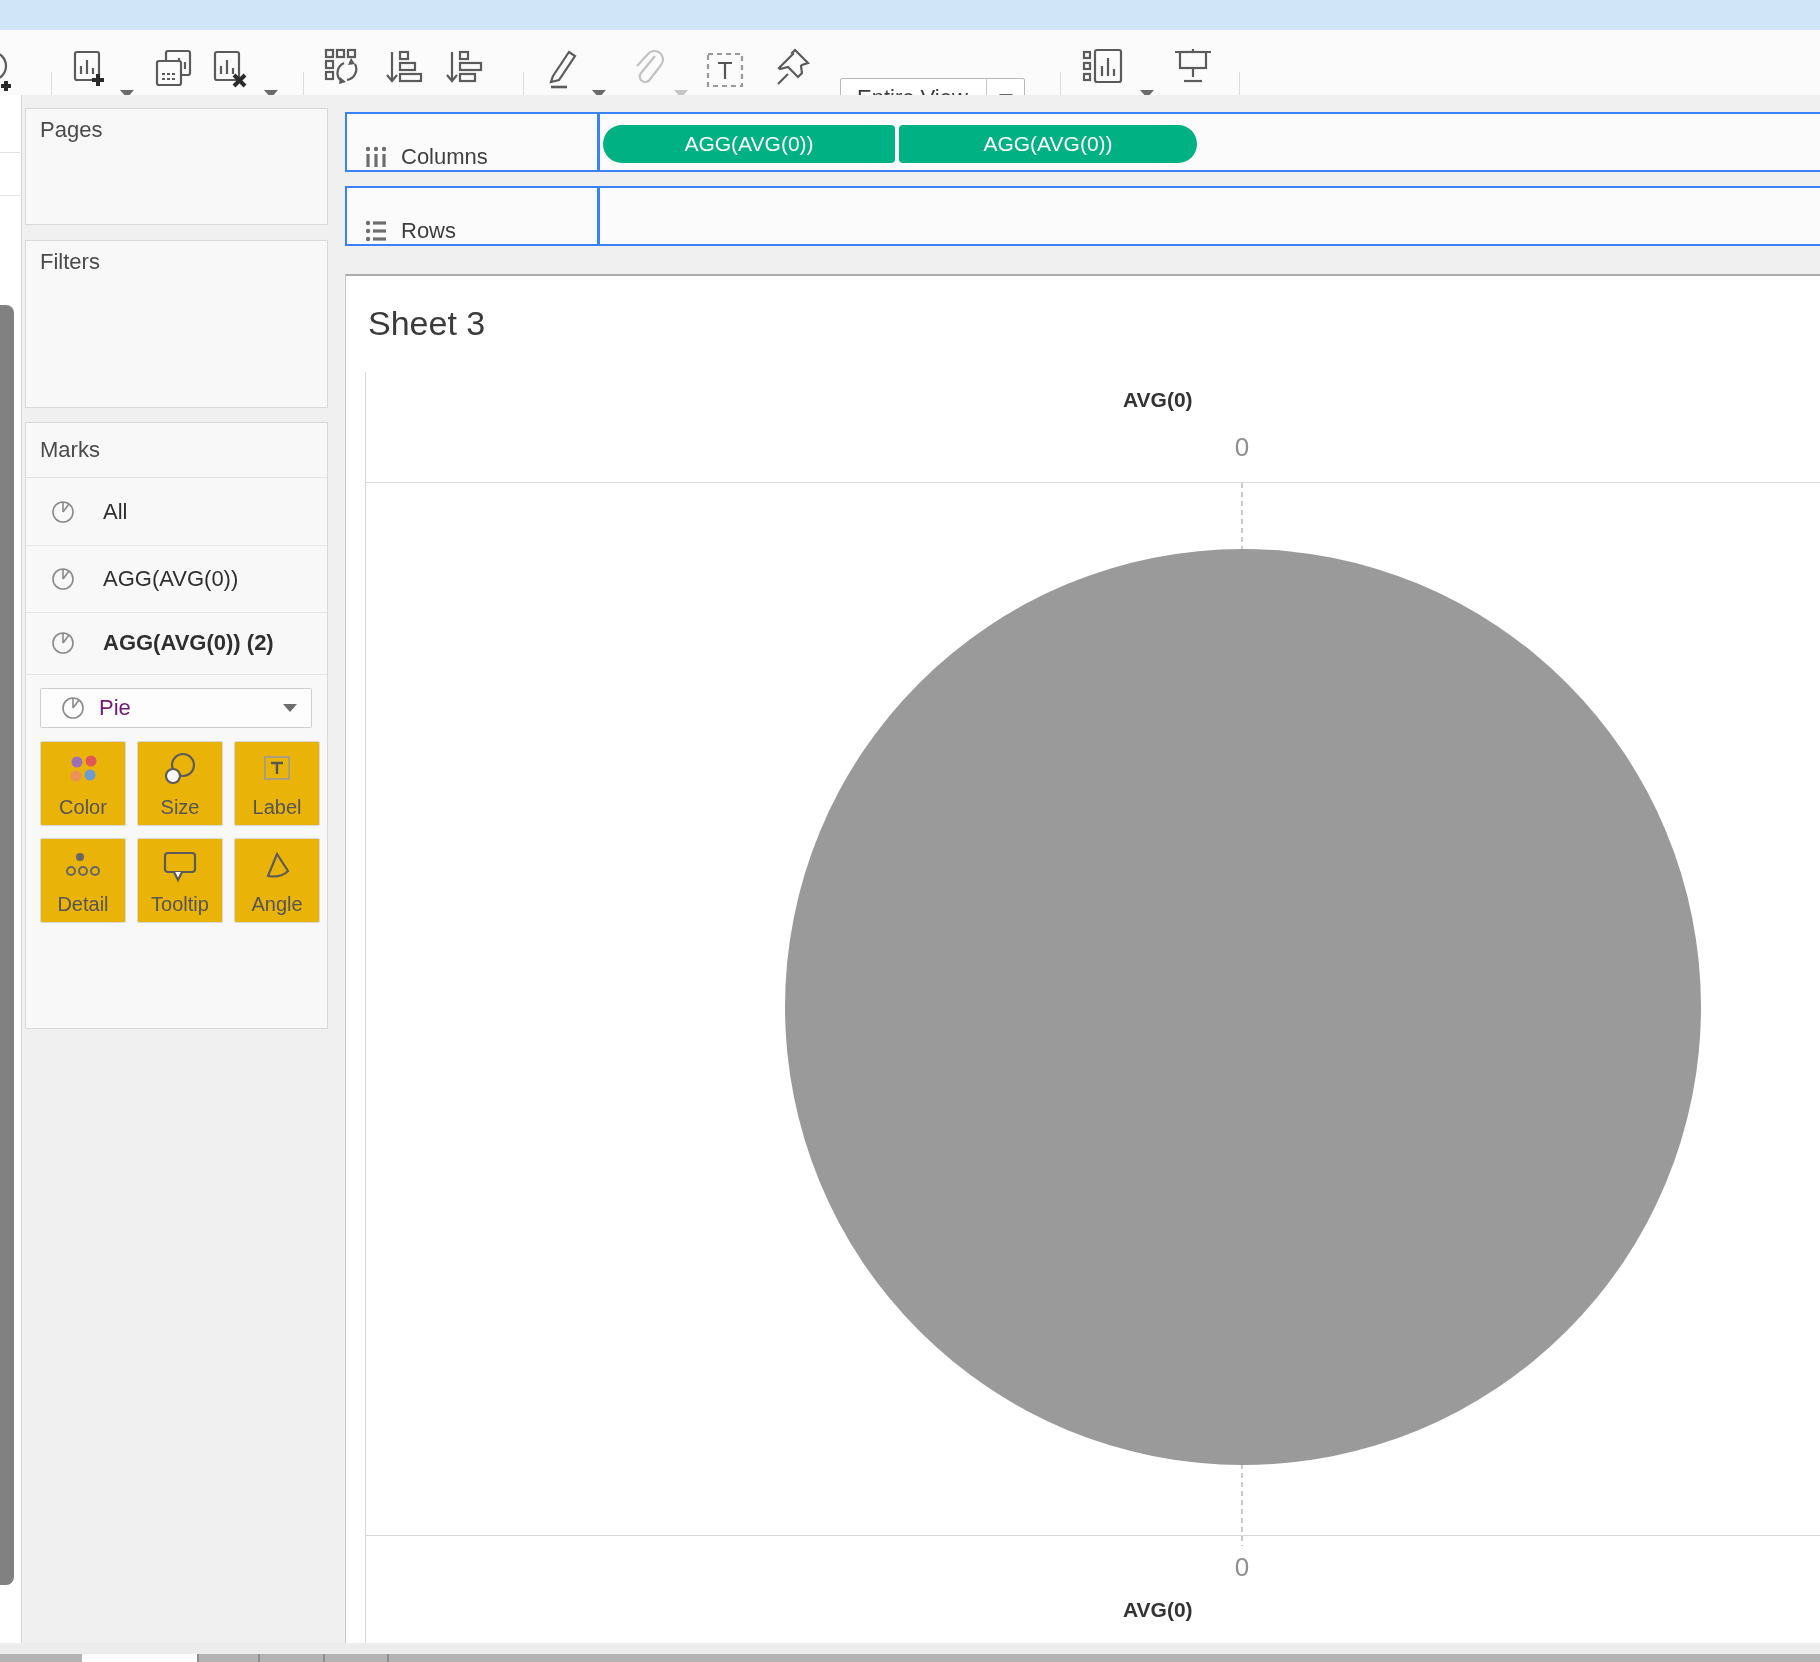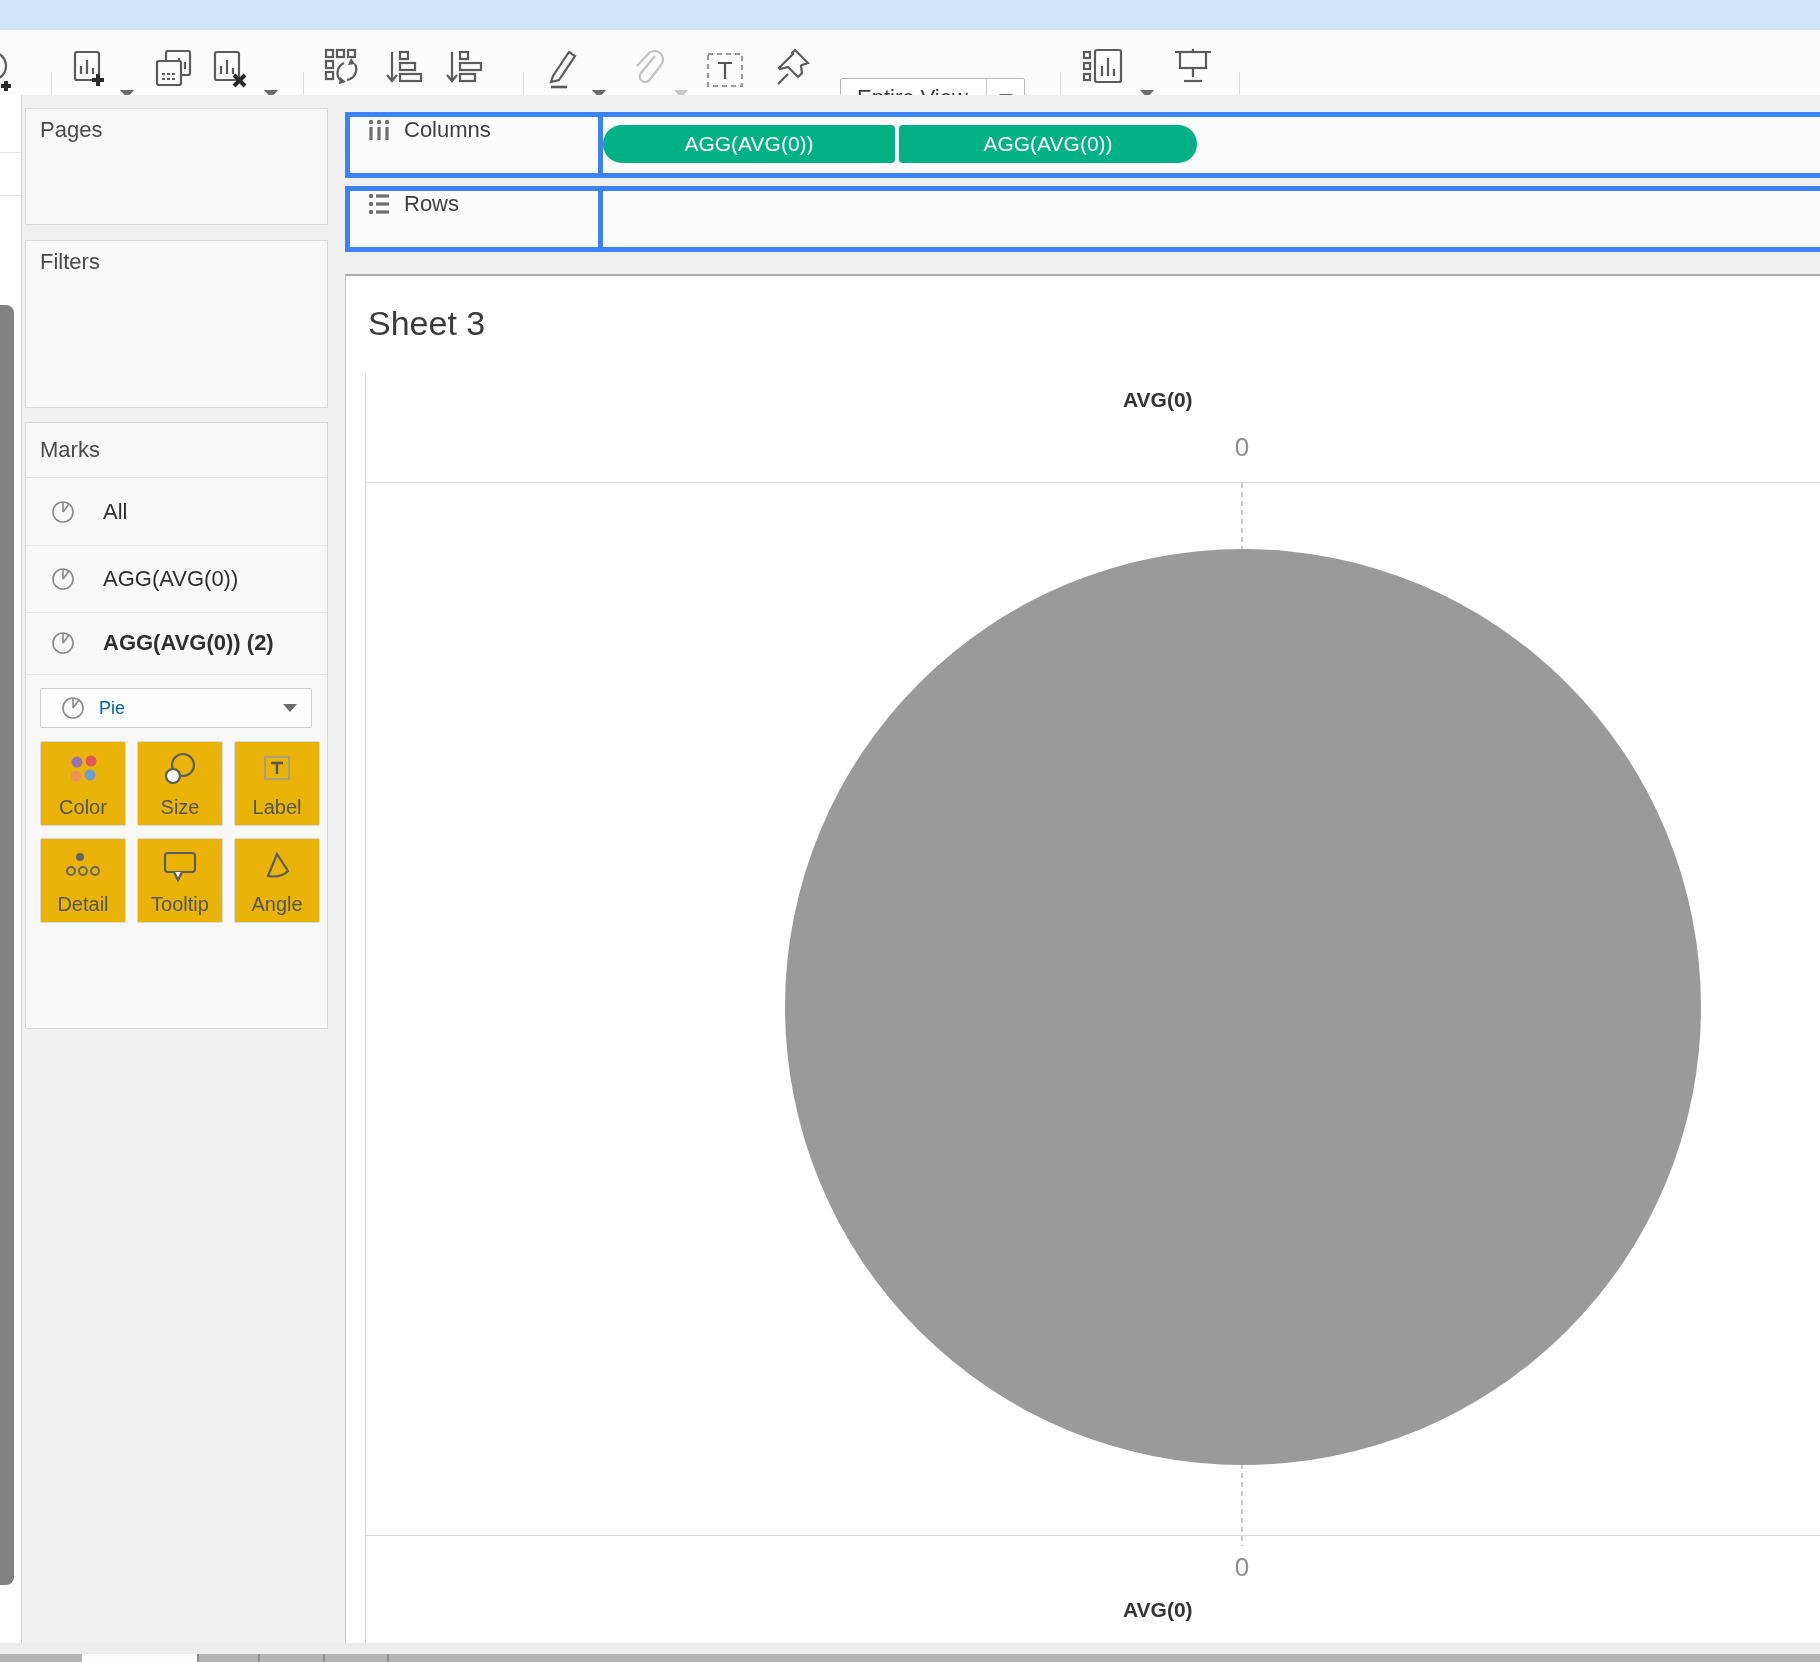--- a/index.html
+++ b/index.html
@@ -29,27 +29,27 @@
   .dark-bar{left:0;top:305px;width:14px;height:1280px;background:#818181;border-radius:0 8px 8px 0;}
   
   .card{background:#f8f8f8;border:1px solid #d9d9d9;}
   .card-label{font-size:22px;color:#4a4a4a;}
   .marks-hd{height:54px;line-height:54px;padding-left:14px;border-bottom:1px solid #e3e3e3;font-size:22px;color:#4a4a4a;}
   .marks-row{position:absolute;left:0;width:301px;border-bottom:1px solid #e7e7e7;display:flex;align-items:center;}
   .marks-row .txt{margin-left:28px;font-size:22px;color:#2f2f2f;}
   .marks-row.bold .txt{font-weight:bold;}
   .pie-ic{margin-left:25px;flex:0 0 auto;}
   .pie-select{left:14px;top:265px;width:270px;height:38px;background:#fdfdfd;border:1px solid #cfcfcf;border-radius:2px;display:flex;align-items:center;}
-  .pie-select .txt{margin-left:14px;font-size:18px;color:#0369a1;flex:1;}
+  .pie-select .txt{margin-left:14px;font-size:22px;color:#701a75;flex:1;}
   .mk-btn{position:absolute;width:84px;height:83px;background:#eab308;border:1px solid #d8d8d8;border-radius:2px;
           display:flex;flex-direction:column;align-items:center;justify-content:flex-start;}
   .mk-btn .cap{font-size:20px;color:#555;margin-bottom:6px;}
   .mk-btn .ic{flex:1;display:flex;align-items:center;justify-content:center;}
   
-  .shelf-box{background:#fbfbfb;border:5px solid #3b82f6;display:flex;align-items:flex-start;}
+  .shelf-box{background:#fbfbfb;border:2px solid #3b82f6;display:flex;align-items:flex-end;}
   .shelf-label-txt{font-size:22px;color:#3f3f3f;margin-left:12px;}
   .pill{position:absolute;height:38px;display:flex;align-items:center;justify-content:center;
         font-size:21px;color:#fff;}
   
   .canvas-card{left:345px;top:254px;width:1475px;height:1389px;background:#fff;
                border-top:2px solid #ababab;border-left:1px solid #c9c9c9;border-bottom:1px solid #c9c9c9;margin-top:20px;}
   .sheet-title{left:367px;top:282px;font-size:34px;color:#3a3a3a;}
   .axis-title{width:240px;text-align:left;font-size:21px;font-weight:bold;color:#333;}
   .axis-tick{width:120px;text-align:center;font-size:26px;color:#8f8f8f;}
   .pane-line{background:#d8d8d8;}

